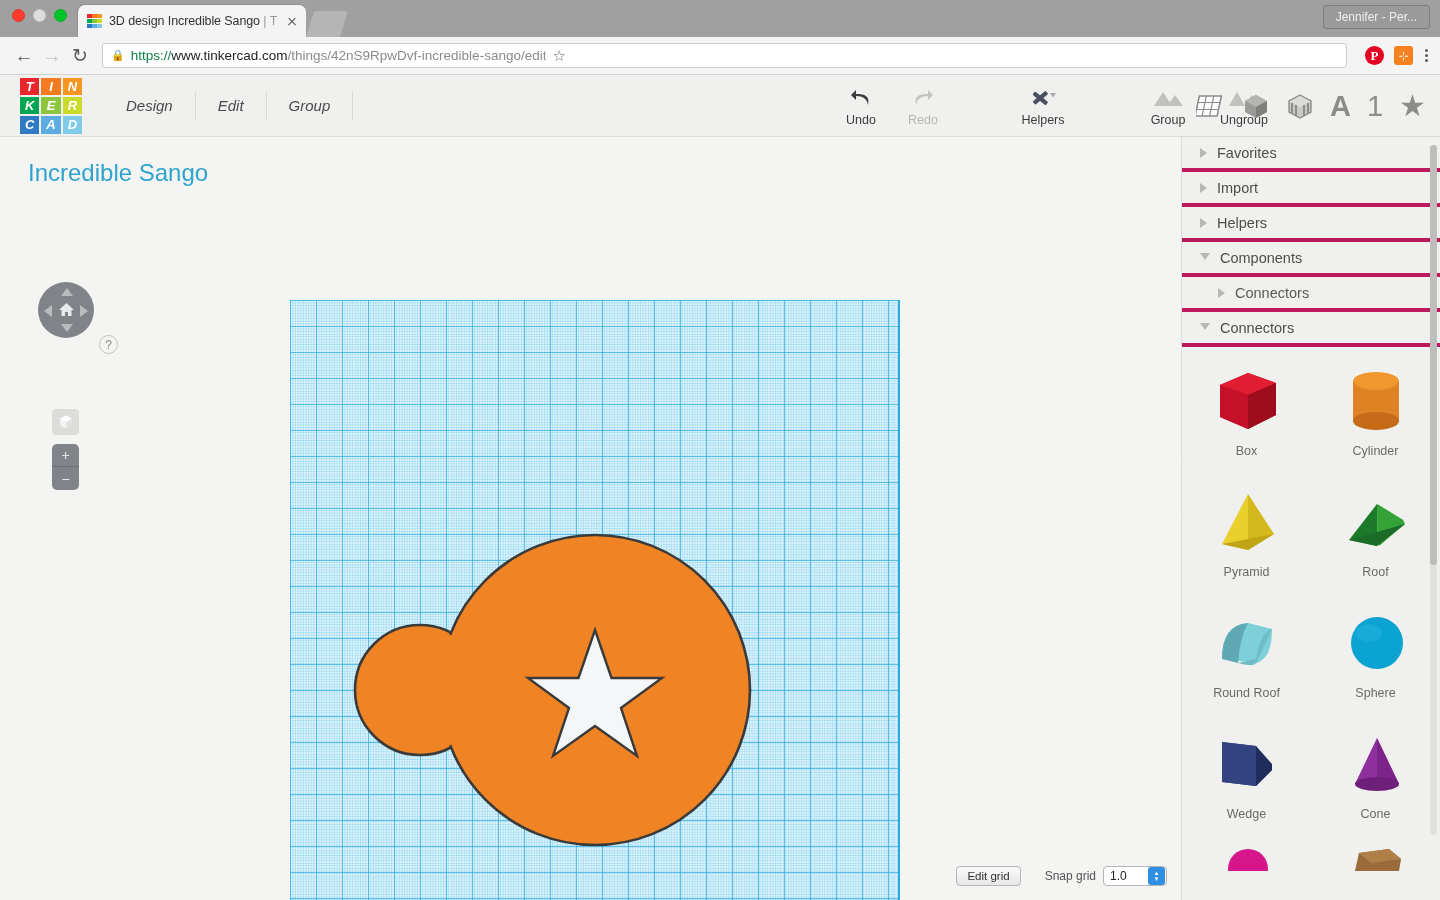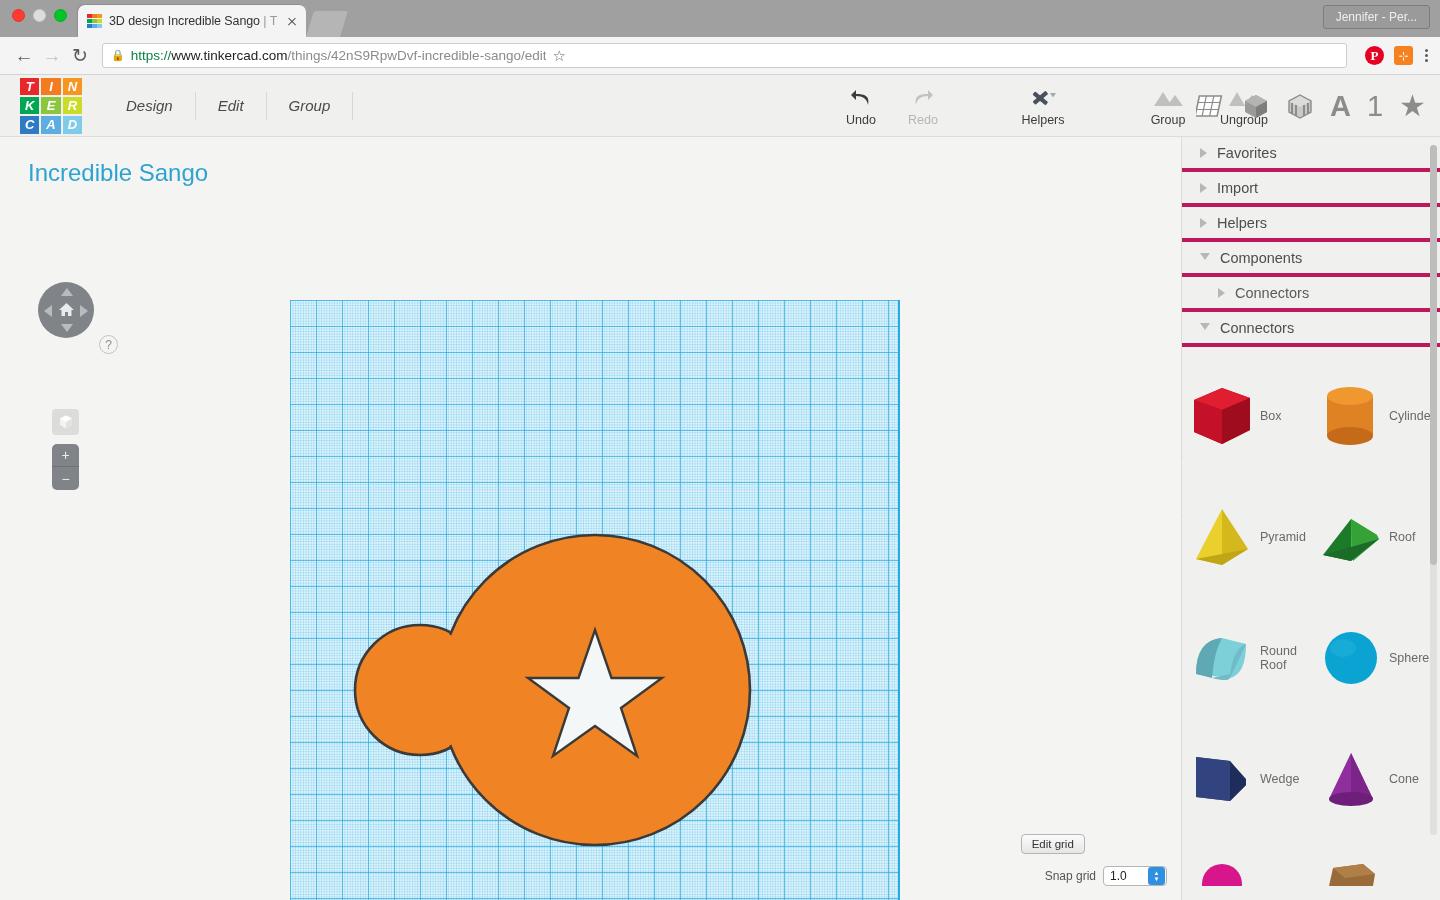--- a/index.html
+++ b/index.html
@@ -217,21 +217,21 @@
     background-size: 2.6px 2.6px, 2.6px 2.6px, 26px 26px, 26px 26px;
     border-right: 2px solid #29abe2;
     border-bottom: 2px solid #29abe2;
     box-shadow: inset 0 0 0 0 transparent;
   }
   #shape-svg { position: absolute; left: 0; top: 0; }
 
   
   #grid-controls {
     position: absolute; right: 14px; bottom: 14px;
-    display: flex; flex-direction: column; align-items: flex-start; gap: 12px;
+    display: flex; flex-direction: row; align-items: flex-end; gap: 0;
   }
   #edit-grid-btn {
     height: 20px; padding: 0 10px; font-size: 11.5px; color: #333;
     background: linear-gradient(#fbfbfb,#e6e6e6);
     border: 1px solid #b5b5b5; border-radius: 4px; cursor: pointer;
     display:flex; align-items:center;
   }
   #snap-grid-row { display: flex; align-items: center; gap: 7px; }
   #snap-grid-label { font-size: 12px; color: #555; margin-left: 24px; }
   #snap-grid-input {
@@ -269,21 +269,21 @@
   }
   .panel-section .sec-label { font-size: 14.5px; color: #4d4d4b; font-weight: 500; }
   .panel-sub { padding-left: 36px; }
   .panel-sub .sec-label { color: #5a5a58; }
 
   #shape-grid {
     padding: 10px 0 0 0; display: grid;
     grid-template-columns: 1fr 1fr; row-gap: 6px;
   }
   .shape-cell {
-    height: 115px; display: flex; flex-direction: row;
+    height: 115px; display: flex; flex-direction: column;
     align-items: center; justify-content: flex-start; cursor: pointer;
   }
   .shape-art { height: 85px; display:flex; align-items:center; justify-content:center; }
   .shape-name { font-size: 12.5px; color: #6a6a68; margin-top: 2px; }
 
   #panel-scrollbar {
     position: absolute; right: 3px; top: 8px; width: 7px; height: 690px;
     background: #e0e0de; border-radius: 4px;
   }
   #panel-scrollbar i {

